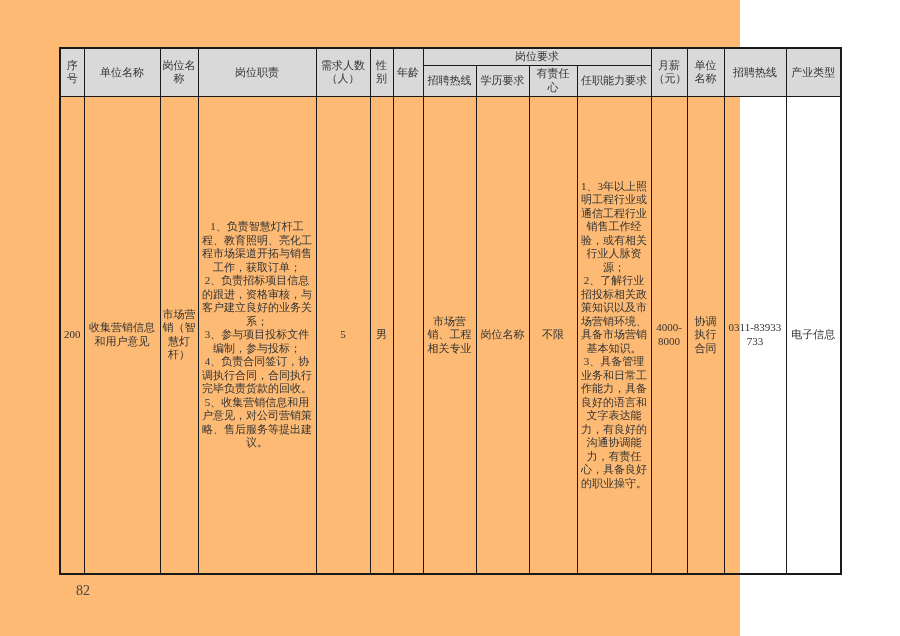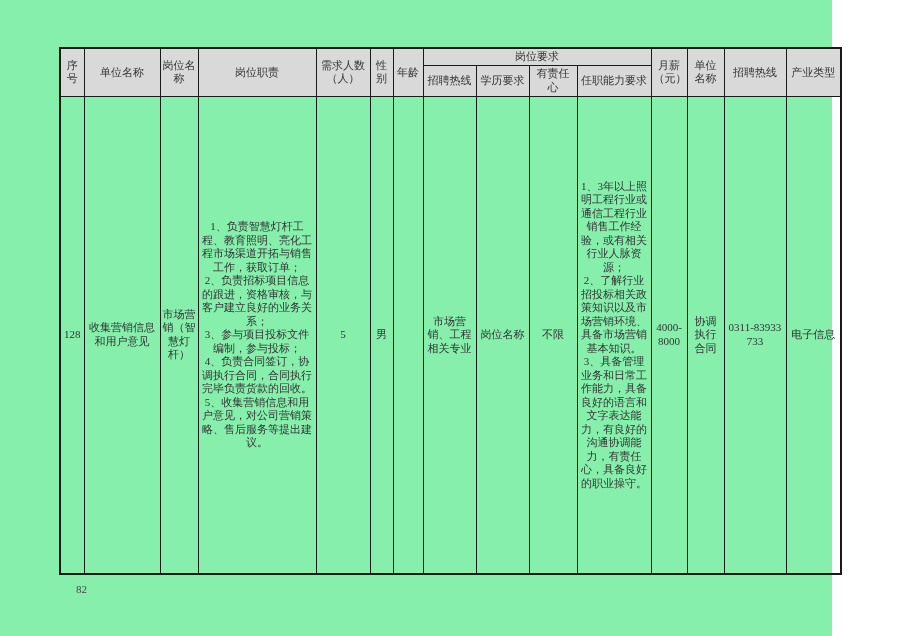--- a/index.html
+++ b/index.html
@@ -5,22 +5,22 @@
   * { margin: 0; padding: 0; box-sizing: border-box; }
   html, body {
     width: 900px; height: 636px;
     background: #ffffff;
     font-family: "Liberation Serif", "DejaVu Serif", serif;
     color: #333333;
     overflow: hidden;
   }
   .page {
     position: relative;
-    width: 832px; height: 636px;
-    background: #86efac;
+    width: 740px; height: 636px;
+    background: #fdba74;
   }
   table.jobs {
     position: absolute;
     left: 59px; top: 47px;
     width: 782px;
     border-collapse: collapse;
     table-layout: fixed;
     border: 2px solid #1a1a1a;
   }
   table.jobs th, table.jobs td {
@@ -41,21 +41,21 @@
   tr.body-row { height: 478px; }
   td.longtext {
     text-align: left;
     white-space: pre-wrap;
     line-height: 13.4px;
     padding: 2px 3px;
   }
   .page-number {
     position: absolute;
     left: 76px; top: 583px;
-    font-size: 11px;
+    font-size: 14px;
     color: #444444;
   }
 </style>
 </head>
 <body>
 
 <div class="page">
 
   <table class="jobs">
     <colgroup>
@@ -92,21 +92,21 @@
       </tr>
       <tr class="hdr-sub">
         <th>招聘热线</th>
         <th>学历要求</th>
         <th>有责任心</th>
         <th>任职能力要求</th>
       </tr>
     </thead>
     <tbody>
       <tr class="body-row">
-        <td>128</td>
+        <td>200</td>
         <td>收集营销信息和用户意见</td>
         <td>市场营销（智慧灯杆）</td>
         <td class="longtext">1、负责智慧灯杆工程、教育照明、亮化工程市场渠道开拓与销售工作，获取订单；
 2、负责招标项目信息的跟进，资格审核，与客户建立良好的业务关系；
 3、参与项目投标文件编制，参与投标；
 4、负责合同签订，协调执行合同，合同执行完毕负责货款的回收。
 5、收集营销信息和用户意见，对公司营销策略、售后服务等提出建议。</td>
         <td>5</td>
         <td>男</td>
         <td></td>

